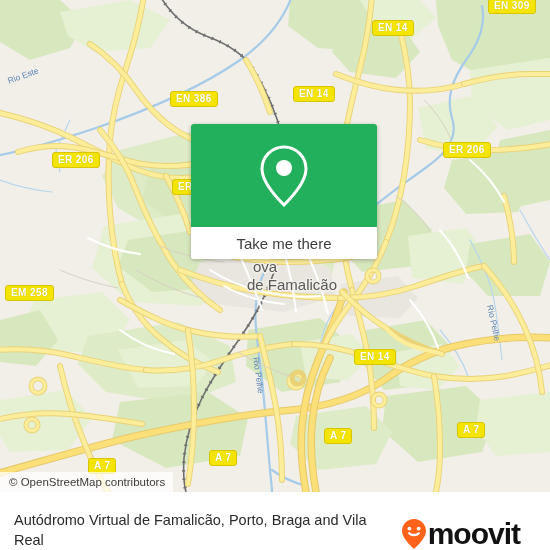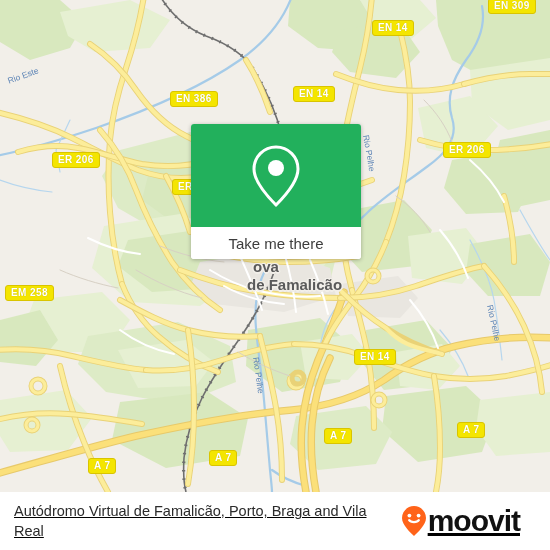--- a/index.html
+++ b/index.html
@@ -43,56 +43,55 @@
     font-style:normal;
   }
   .place-label{
     position:absolute;
     color:#5a5a5a;
     font-size:15px;
     white-space:nowrap;
     text-shadow:
       1.5px 0 0 #f2efe9,-1.5px 0 0 #f2efe9,0 1.5px 0 #f2efe9,0 -1.5px 0 #f2efe9,
       1px 1px 0 #f2efe9,-1px 1px 0 #f2efe9,1px -1px 0 #f2efe9,-1px -1px 0 #f2efe9;
-    font-weight: bold;
   }
 
   
   .attribution{
     position:absolute;left:0;bottom:0;
     background:rgba(255,255,255,.72);
     color:#3c3c3c;
     font-size:11.5px;
     padding:4px 8px 4px 9px;
     white-space:nowrap;
   }
 
   
   .card{
-    position:absolute;left:191px;top:124px;width:170px;
+    position:absolute;left:191px;top:124px;width:186px;
     border-radius:3px;overflow:hidden;
     box-shadow:0 1px 4px rgba(0,0,0,.28);
     background:#ffffff;
   }
   .card-green{
     height:103px;background:#22b05c;
     display:flex;align-items:center;justify-content:center;
   }
   .card-btn{
     height:32px;background:#ffffff;
     display:flex;align-items:center;justify-content:center;
     color:#3d3d3d;font-size:15px;
     cursor:pointer;
   }
 
   
   .footer{
     position:absolute;left:0;top:492px;width:550px;height:58px;
     background:#ffffff;
-    display:flex;align-items:center;text-decoration:underline;
+    display:flex;align-items:flex-end;
   }
   .footer-title{
     flex:1;
     padding-left:14px;padding-right:8px;
     color:#2b2b2b;
     font-size:14.5px;
     line-height:20px;
   }
   .brand{
     display:flex;align-items:center;
@@ -332,20 +331,21 @@
     <div class="shield" style="left:52px;top:152px;">ER 206</div>
     <div class="shield" style="left:443px;top:142px;">ER 206</div>
     <div class="shield" style="left:172px;top:179px;">ER 2</div>
     <div class="shield" style="left:5px;top:285px;">EM 258</div>
     <div class="shield" style="left:354px;top:349px;">EN 14</div>
     <div class="shield" style="left:324px;top:428px;">A 7</div>
     <div class="shield" style="left:457px;top:422px;">A 7</div>
     <div class="shield" style="left:209px;top:450px;">A 7</div>
     <div class="shield" style="left:88px;top:458px;">A 7</div>
 
+    <div class="attribution">© OpenStreetMap contributors</div>
   </div>
 
   <div class="card">
     <div class="card-green">
       <svg width="56" height="66" viewBox="0 0 56 66">
         <path d="M28 4 C15.8 4 6 13.8 6 26 C6 40 22 56 28 62 C34 56 50 40 50 26 C50 13.8 40.2 4 28 4 Z" fill="none" stroke="#ffffff" stroke-width="3"></path>
         <circle cx="28" cy="25" r="8" fill="#ffffff"></circle>
       </svg>
     </div>
     <div class="card-btn">Take me there</div>

